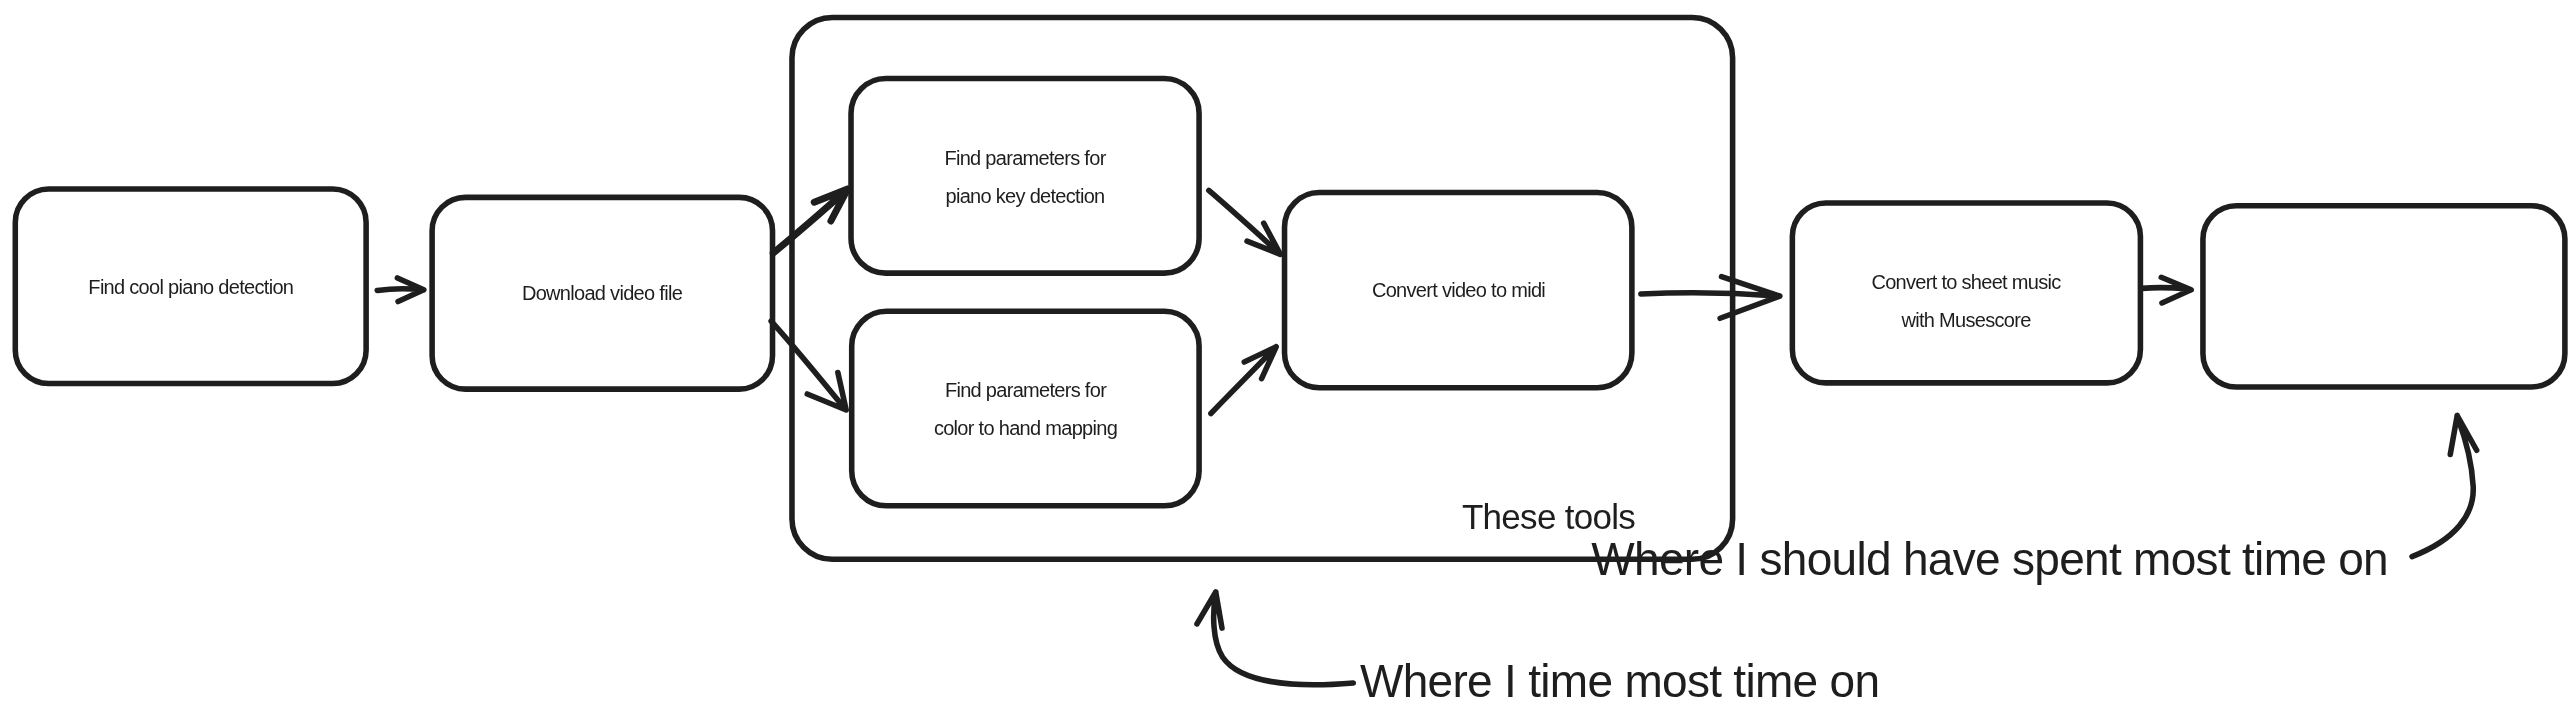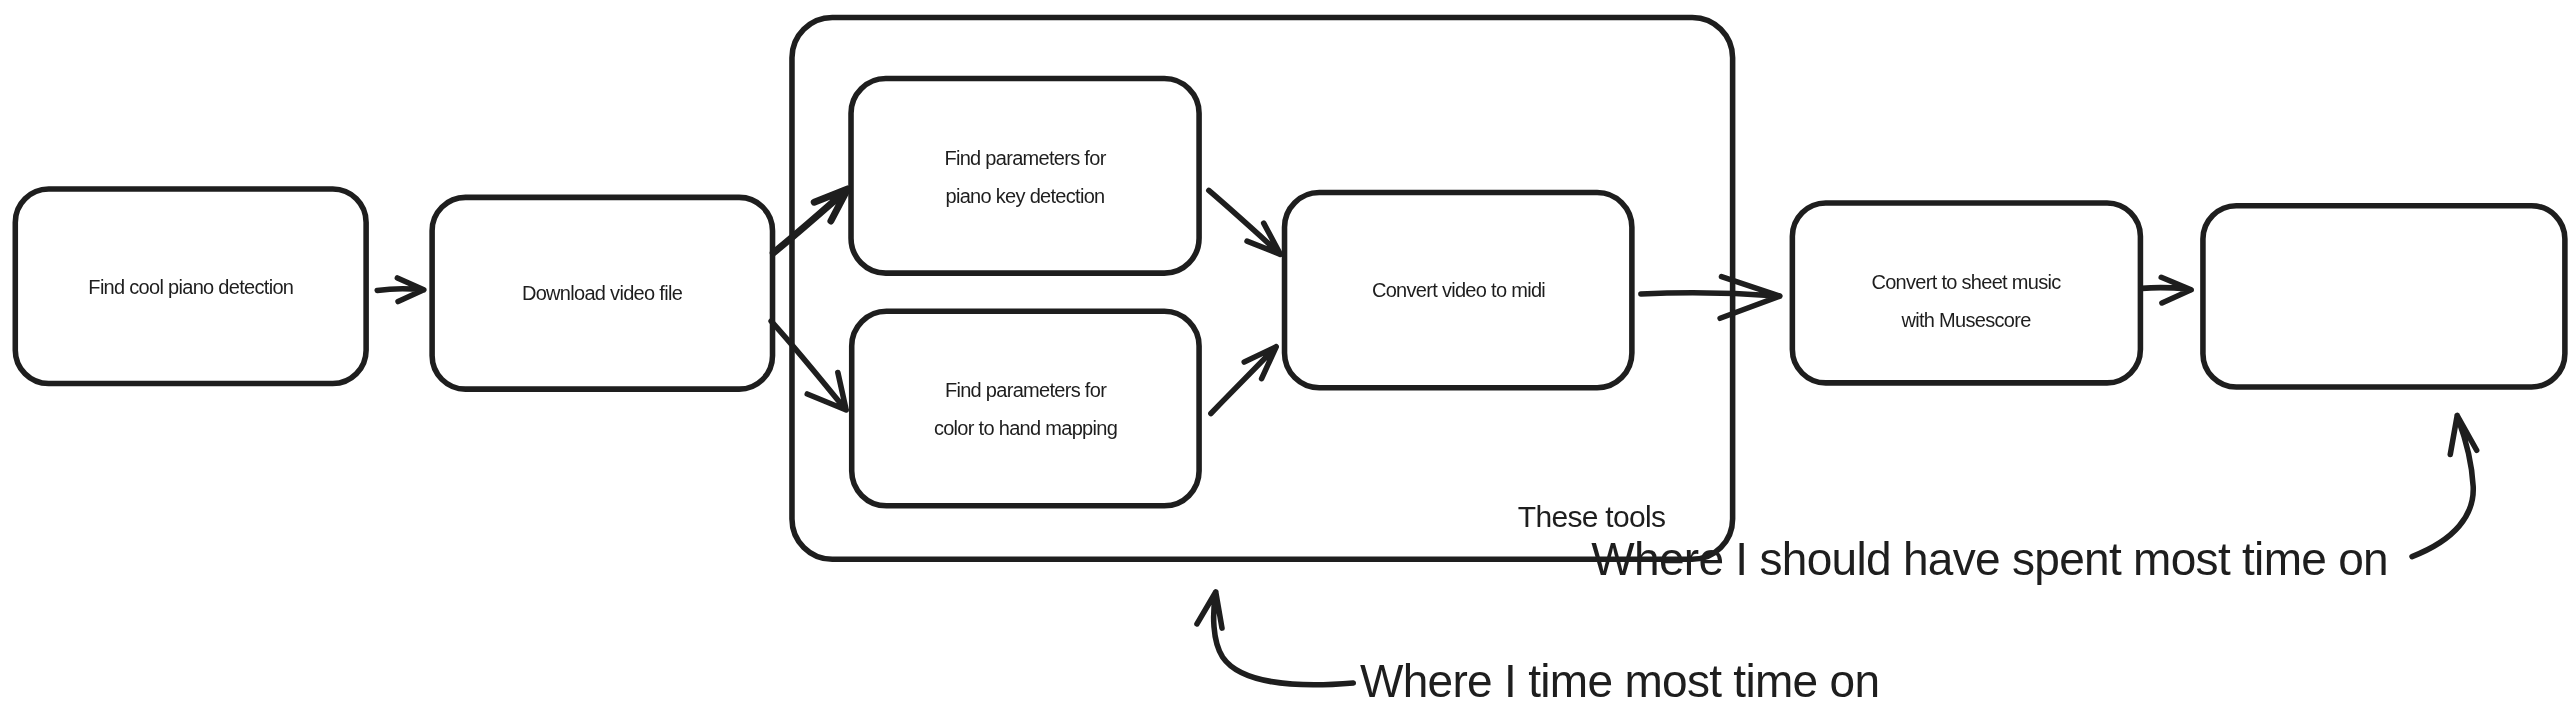--- a/index.html
+++ b/index.html
@@ -42,21 +42,21 @@
     color: #1e1e1e;
   }
   
   .l-find-tutorial   { left: 15.3px;   top: 189px; width: 351px; height: 195px; }
   .l-download-video  { left: 432px;  top: 197px; width: 340px; height: 192px; }
   .l-params-piano    { left: 851px; top: 79px; width: 348px; height: 195px; }
   .l-params-color    { left: 852px; top: 311px; width: 347px; height: 195px; }
   .l-convert-midi    { left: 1285px; top: 192px; width: 347px; height: 195px; }
   .l-convert-sheet   { left: 1792px; top: 211px; width: 348px; height: 180px; text-align: center; }
   .l-learn-song      { left: 2203px; top: 206px; width: 362px; height: 181px; }
-  .l-group           { left: 1494px; top: 497px; width: 195px; height: 39px; font-size: 30px; }
+  .l-group           { left: 1451px; top: 497px; width: 195px; height: 39px; font-size: 35px; }
   .a-spent           { left: 1360px; top: 661px; }
   .a-should          { right: 188px; top: 539px; }
 </style>
 </head>
 <body>
 
 <div class="canvas">
 
   <svg class="diagram-svg" width="2576" height="706" viewBox="0 0 3708 1016">
     <g fill="none" stroke="#1e1e1e" stroke-width="8" stroke-linecap="round" stroke-linejoin="round">

